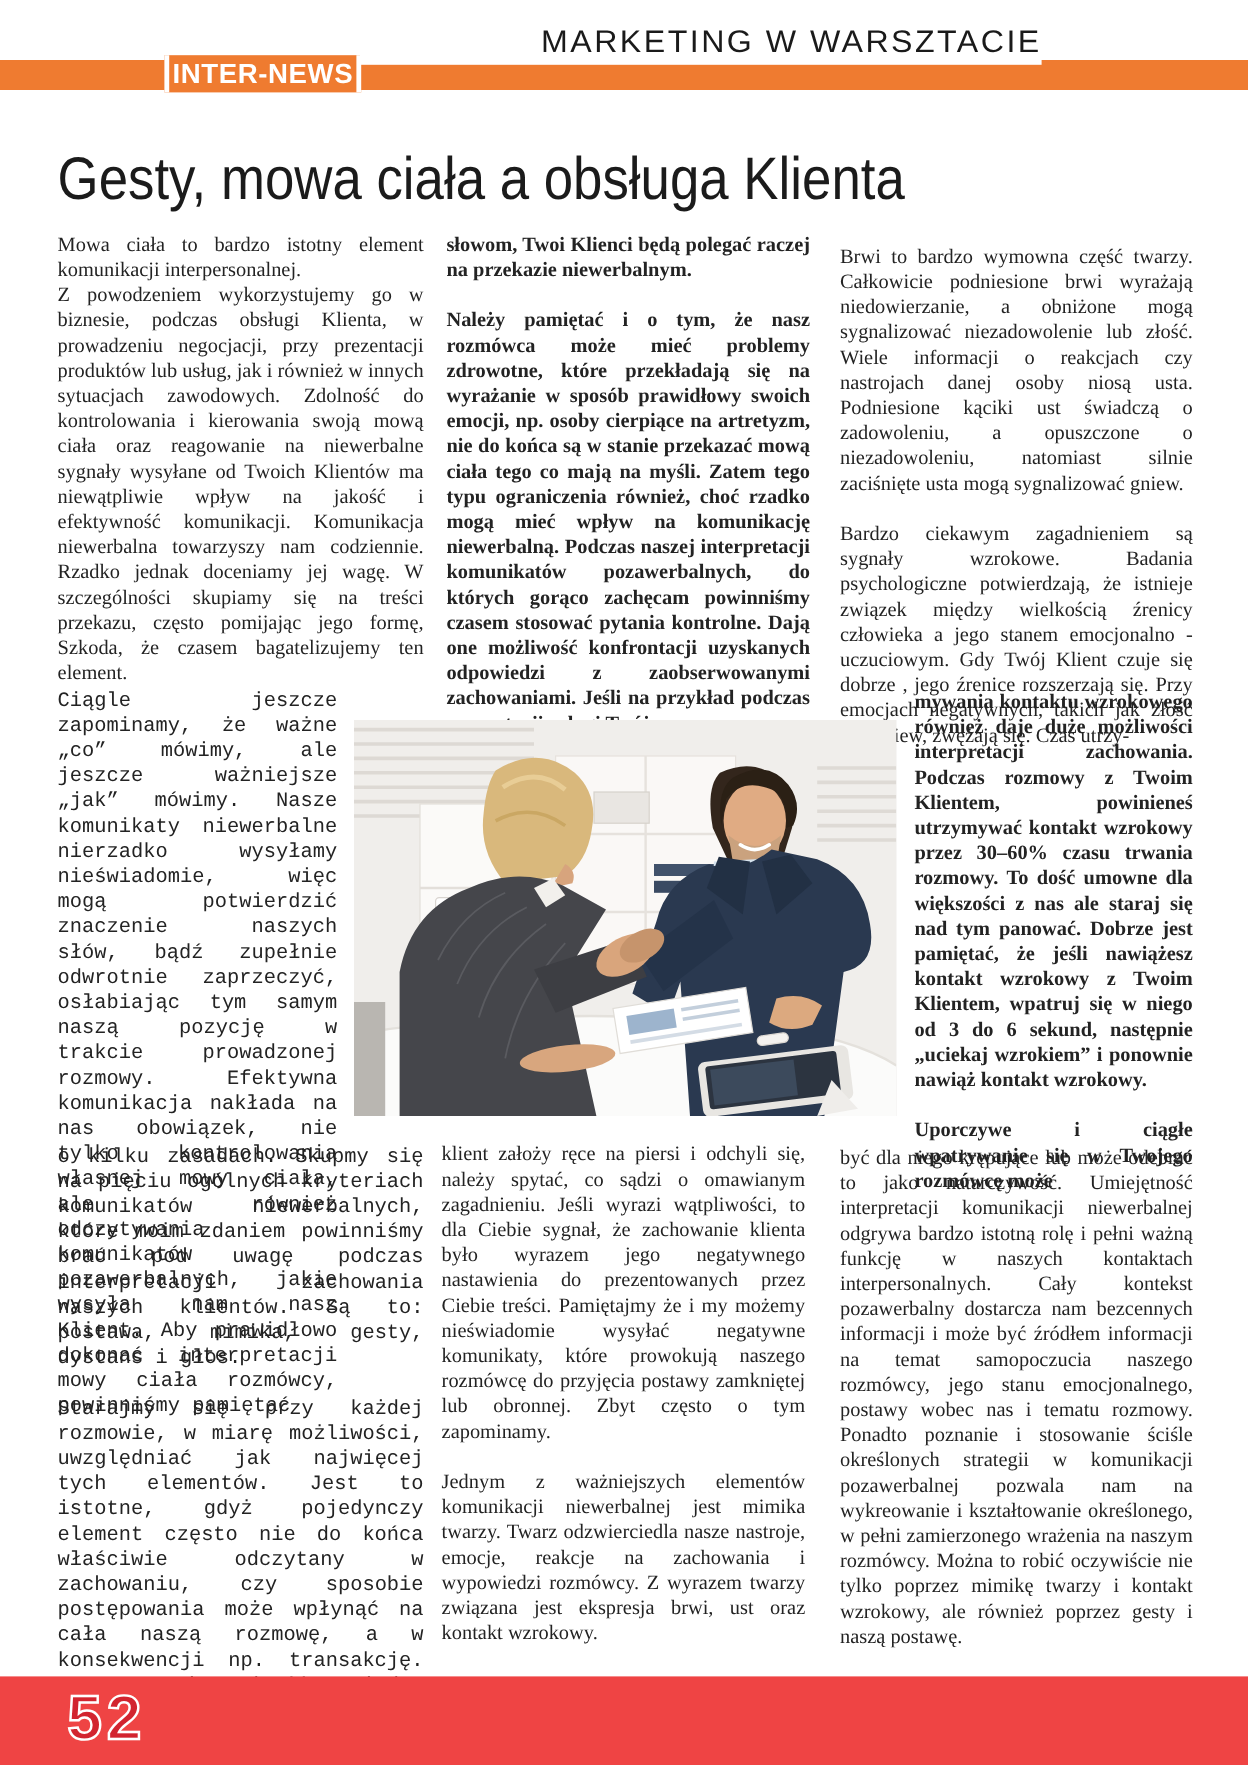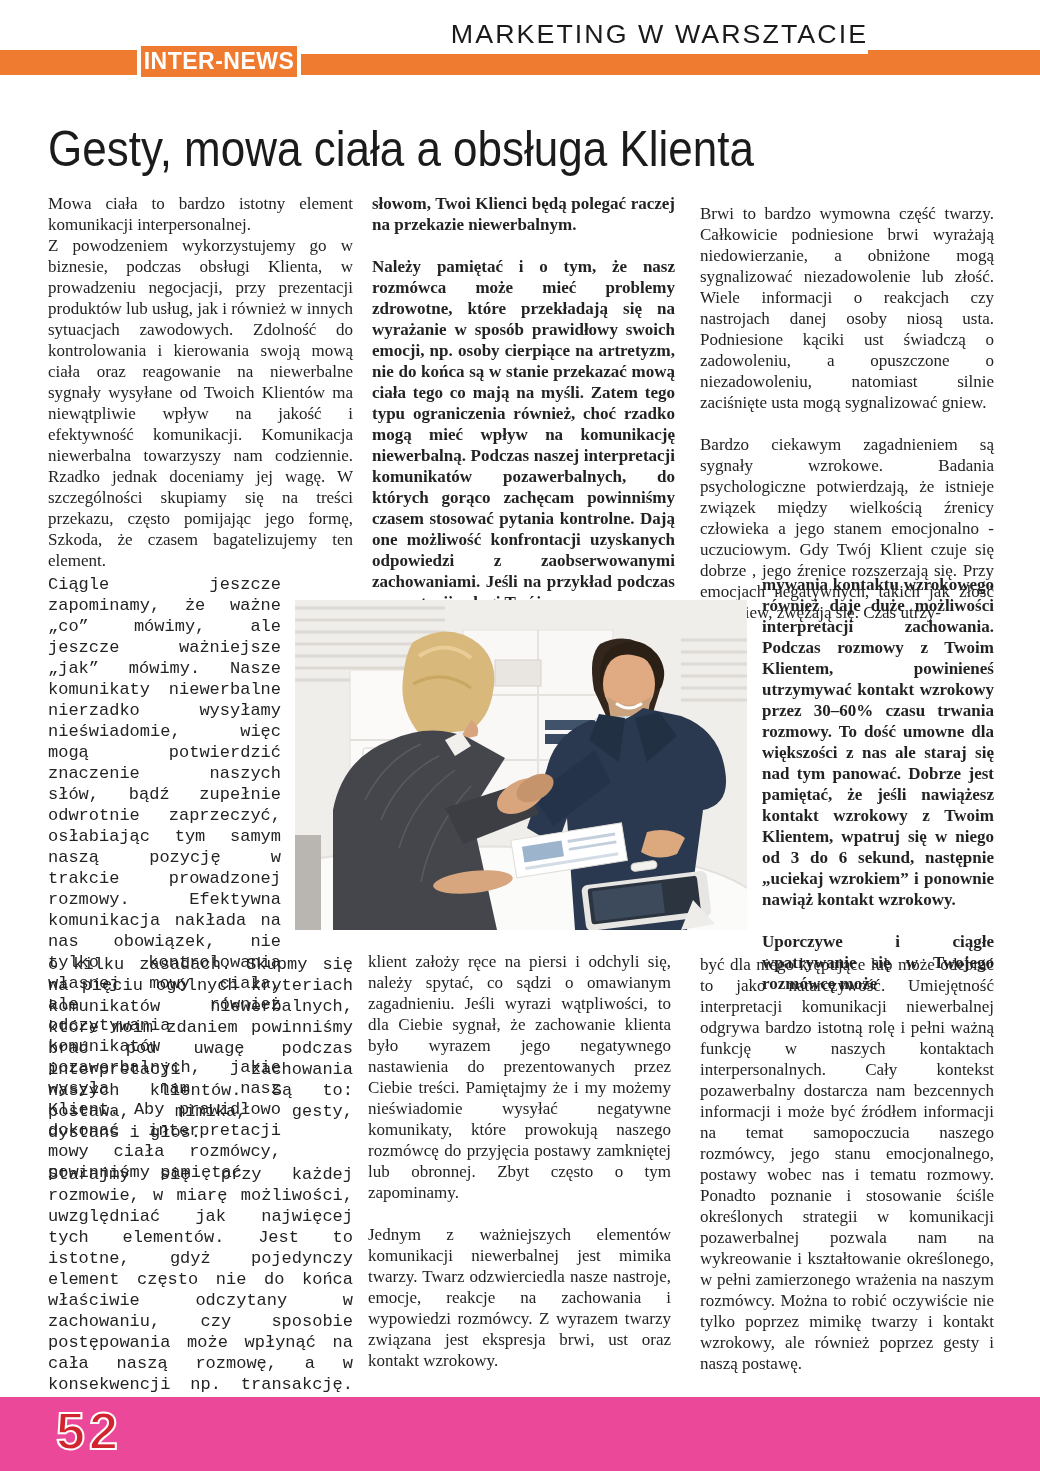--- a/index.html
+++ b/index.html
@@ -44,21 +44,21 @@
   .c2b1{left:372px;top:193px;width:303px;font-weight:bold;}
   .c2b2{left:368px;top:951px;width:303px;}
   .c3b1{left:700px;top:193px;width:294px;margin-top:10px;}
   .c3b2{left:762px;top:574px;width:232px;font-weight:bold;}
   .c3b3{left:700px;top:954px;width:294px;}
   
   .photo{
     position:absolute;left:295px;top:600px;width:452px;height:330px;overflow:hidden;background:#edebe8;
   }
   
-  .footer-bar{position:absolute;left:0;top:1397px;width:1040px;height:74px;background:#ec4899;}
+  .footer-bar{position:absolute;left:0;top:1397px;width:1040px;height:74px;background:#ef4444;}
 </style>
 </head>
 <body>
 
 <div class="header-strip"></div>
 <div class="internews-box">
   <span>INTER-NEWS</span>
 </div>
 <div class="marketing-box">
   <span>MARKETING W WARSZTACIE</span>

